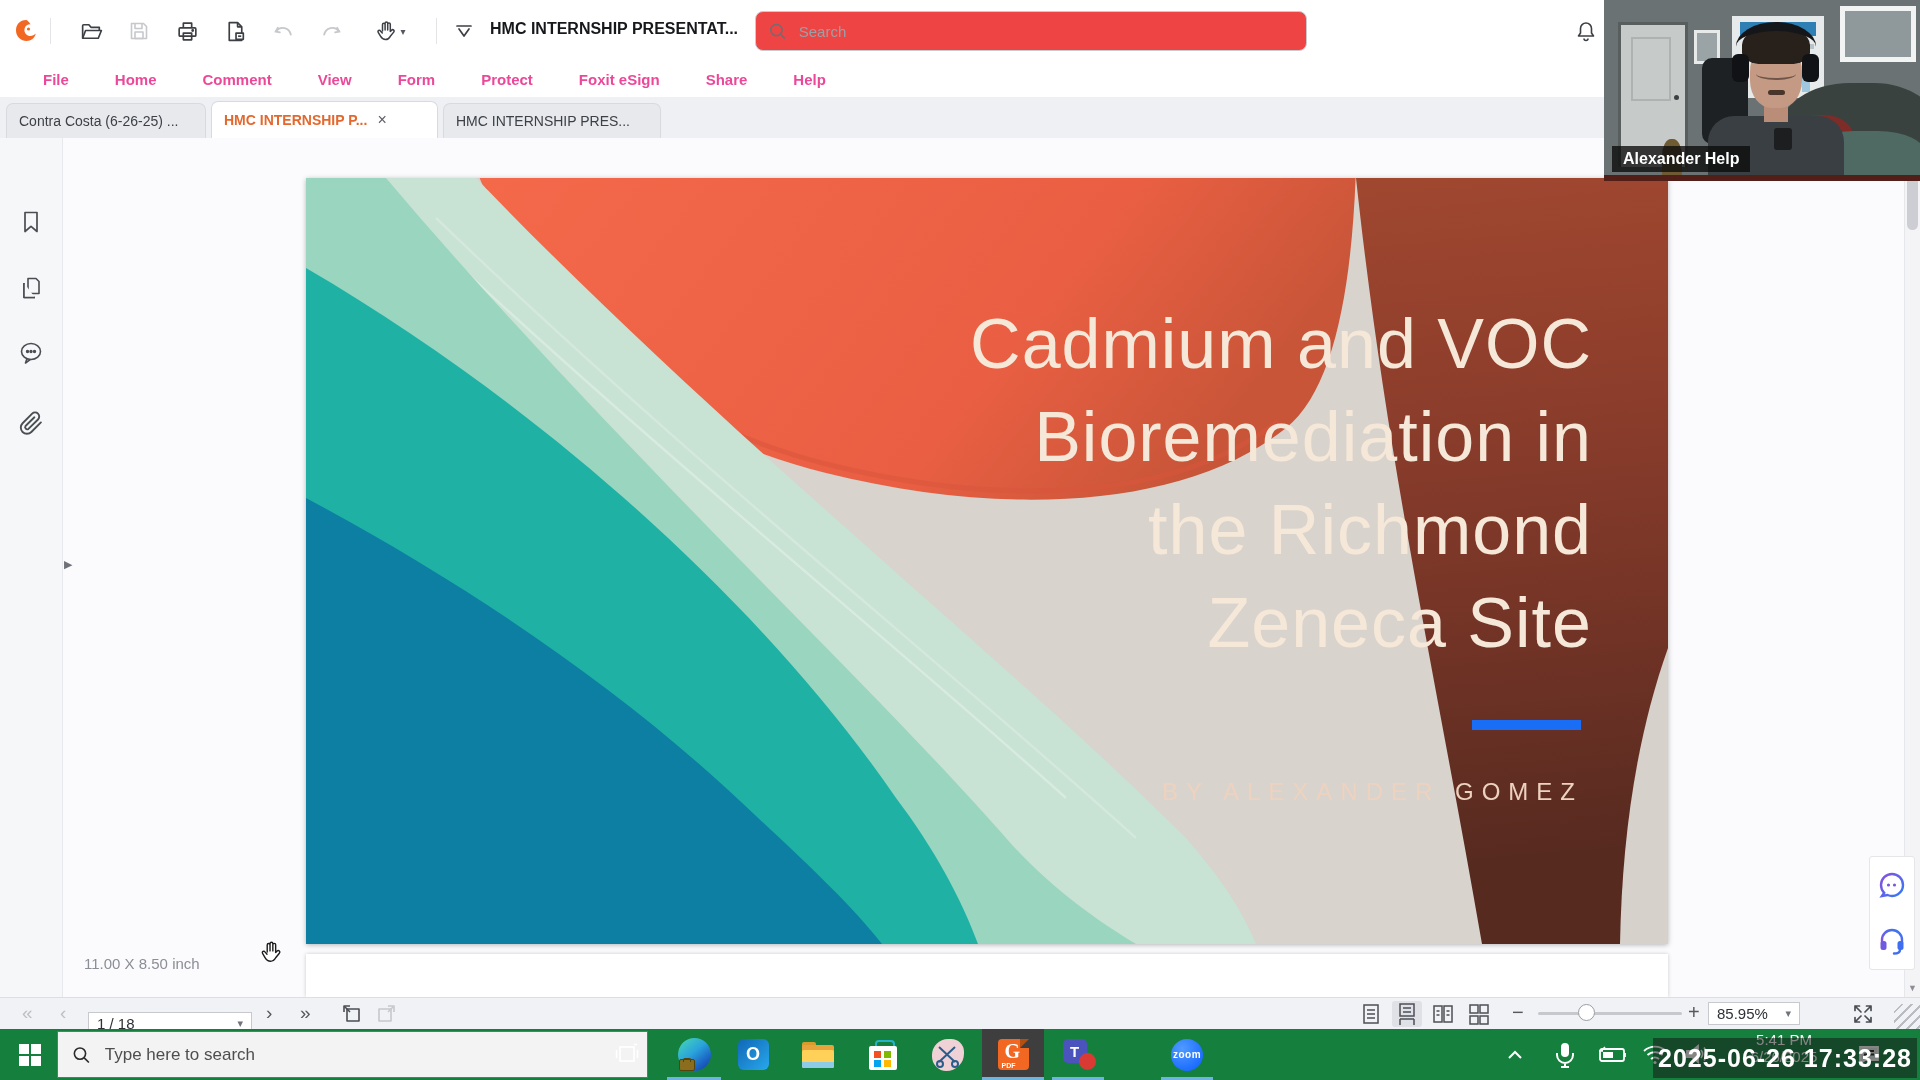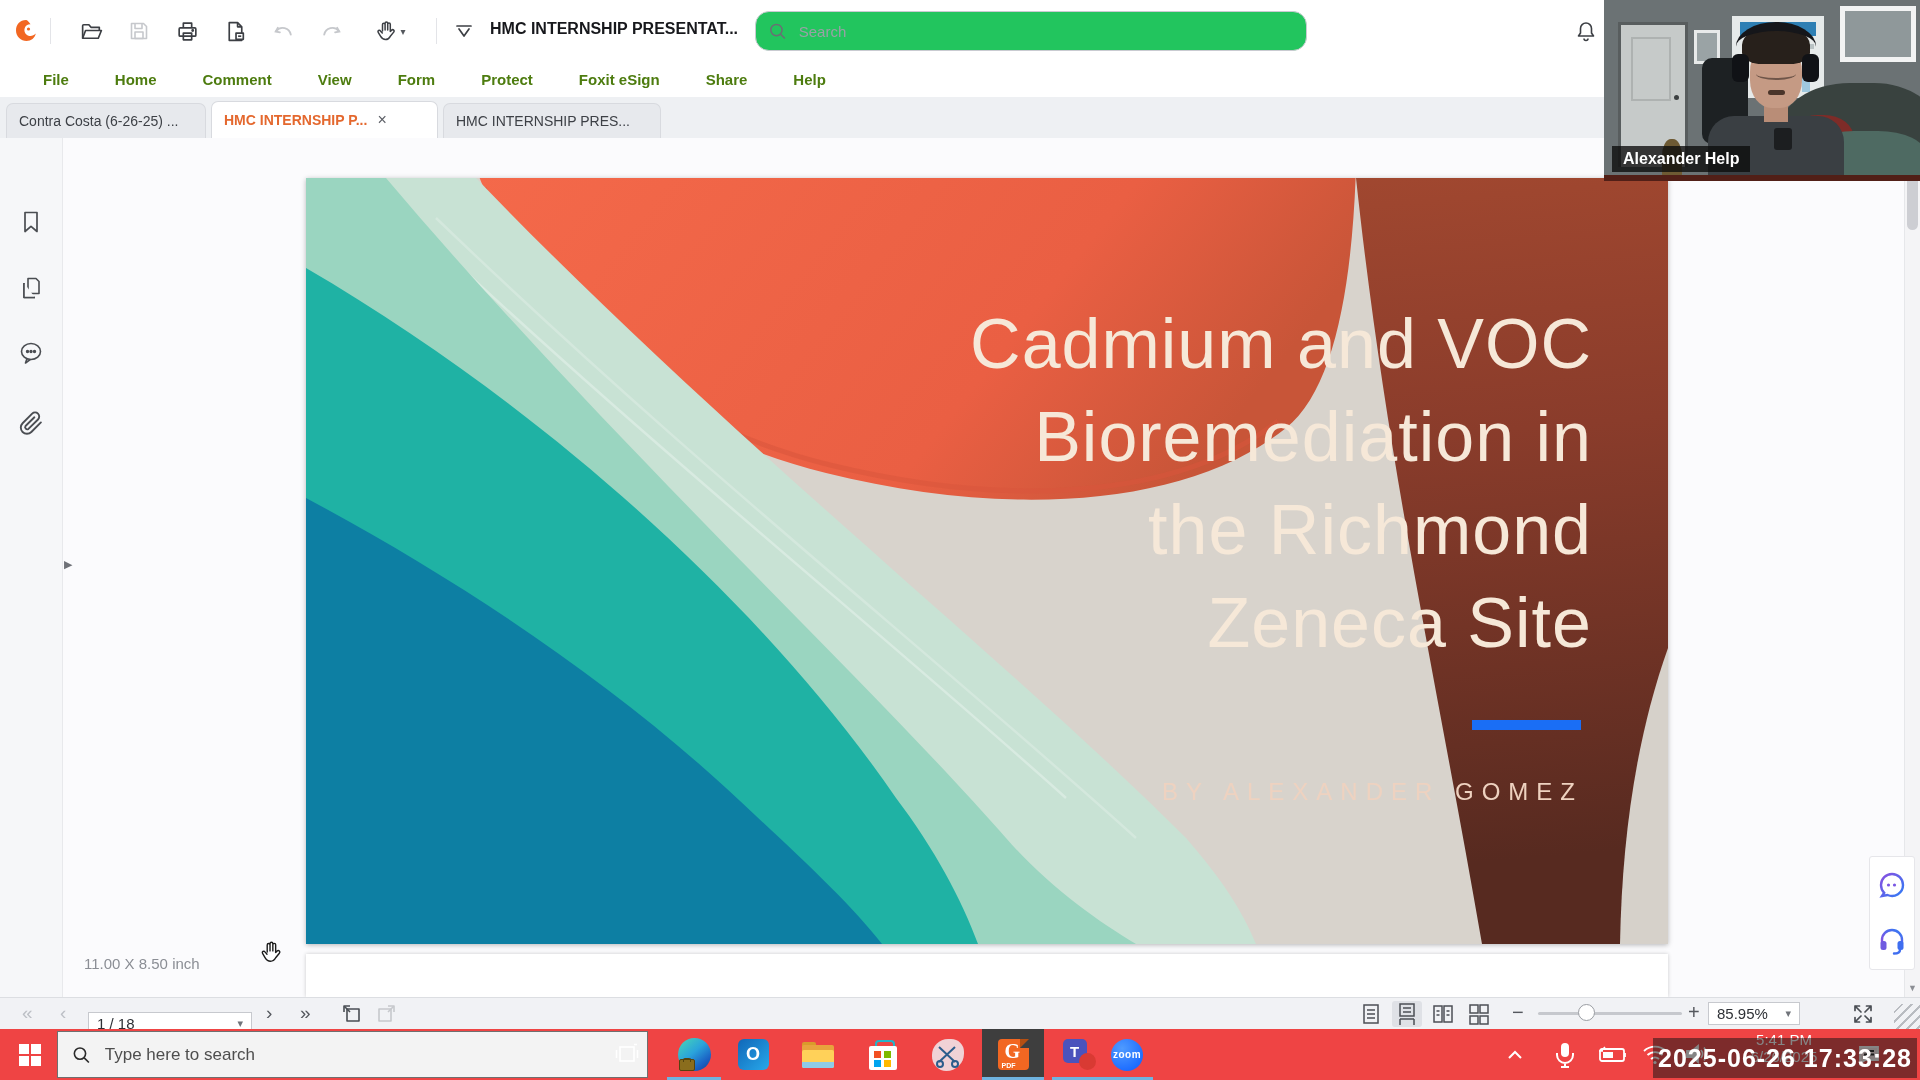--- a/index.html
+++ b/index.html
@@ -6,28 +6,28 @@
   .stage{position:relative;width:1920px;height:1080px;background:#fff;overflow:hidden;
          font-family:"Liberation Sans",sans-serif;-webkit-font-smoothing:antialiased;}
   .abs{position:absolute;}
   svg{display:block;}
 
   
   .titlebar{position:absolute;left:0;top:0;width:1920px;height:62px;background:#fff;border-bottom:1px solid #e7e8ec;}
   .qbtn{position:absolute;top:13px;width:36px;height:36px;display:flex;align-items:center;justify-content:center;border-radius:4px;}
   .vsep{position:absolute;top:18px;width:1px;height:26px;background:#e3e4e8;}
   .doc-title{position:absolute;left:490px;top:20px;font-size:16px;color:#17181c;font-weight:600;white-space:nowrap;}
-  .searchbox{position:absolute;left:755px;top:11px;width:552px;height:40px;border:1px solid #c9cbd1;border-radius:14px;
-             display:flex;align-items:center;padding:0 12px;box-sizing:border-box;background:#22c55e;}
+  .searchbox{position:absolute;left:755px;top:11px;width:552px;height:40px;border:1px solid #c9cbd1;border-radius:8px;
+             display:flex;align-items:center;padding:0 12px;box-sizing:border-box;background:#ef4444;}
   .searchbox input{border:none;outline:none;font-size:15px;color:#333;width:100%;margin-left:10px;font-family:inherit;background:transparent;}
   .searchbox input::placeholder{color:#9aa0a6;}
 
   
   .menubar{position:absolute;left:0;top:62px;width:1920px;height:35px;background:#fff;display:flex;align-items:center;padding-left:20px;box-sizing:border-box;}
-  .menu-item{padding:0 23px;font-size:15px;font-weight:700;color:#4d7c0f;cursor:default;}
+  .menu-item{padding:0 23px;font-size:15px;font-weight:700;color:#ec4899;cursor:default;}
 
   
   .tabbar{position:absolute;left:0;top:97px;width:1920px;height:41px;background:#eef0f3;border-bottom:1px solid #e0e2e6;}
   .tab{position:absolute;bottom:0;height:35px;border-radius:7px 7px 0 0;border:1px solid #d8dadf;border-bottom:none;
        display:flex;align-items:center;padding:0 12px;box-sizing:border-box;font-size:14px;white-space:nowrap;overflow:hidden;}
   .tab.inactive{background:#e7e9ed;color:#3d4046;}
   .tab.active{background:#fff;color:#e4682e;font-weight:700;height:37px;}
   .tab .close{margin-left:10px;color:#5c5f66;font-size:16px;font-weight:400;}
 
   
@@ -59,21 +59,21 @@
   .zoombox .caret{margin-left:auto;color:#70737a;font-size:11px;}
   .viewmode{position:absolute;top:3px;width:30px;height:26px;display:flex;align-items:center;justify-content:center;border-radius:3px;}
   .viewmode.active{background:#dfe1e6;}
   .slider-track{position:absolute;left:1538px;top:14px;width:144px;height:3px;background:#c6c8cd;border-radius:2px;}
   .slider-knob{position:absolute;left:1578px;top:6px;width:17px;height:17px;border-radius:50%;background:#fff;border:1px solid #9a9da3;box-sizing:border-box;}
   .zoom-pm{position:absolute;top:3px;font-size:20px;color:#55585e;}
   .grip{position:absolute;right:0;top:6px;width:26px;height:26px;
         background:repeating-linear-gradient(135deg,transparent 0 5px,#b9bcc1 5px 7px);}
 
   
-  .taskbar{position:absolute;left:0;top:1029px;width:1920px;height:51px;background:#ef4444;}
+  .taskbar{position:absolute;left:0;top:1029px;width:1920px;height:51px;background:#15803d;}
   .tb-search{position:absolute;left:57px;top:2px;width:591px;height:47px;background:#f3f3f3;border:1px solid #6f6f6f;
              display:flex;align-items:center;padding:0 14px;box-sizing:border-box;}
   .tb-search input{border:none;outline:none;background:transparent;font-size:17px;color:#444;margin-left:12px;width:100%;font-family:inherit;}
   .tb-search input::placeholder{color:#4e4e4e;}
   .app-slot{position:absolute;top:0;width:62px;height:51px;display:flex;align-items:center;justify-content:center;}
   .app-slot.highlight{background:#3e3e3e;}
   .underline{position:absolute;bottom:0;height:3px;background:#6fb3e0;}
   .tray-time{position:absolute;left:1736px;top:2px;width:96px;text-align:center;color:#fff;font-size:15px;line-height:17px;}
   .osd{position:absolute;left:1653px;top:9px;width:264px;height:40px;background:rgba(22,22,22,.52);
        color:#fff;font-size:25px;font-weight:700;text-align:center;line-height:40px;letter-spacing:1px;z-index:5;}
@@ -443,21 +443,21 @@
     </div>
     <div class="app-slot" style="left:1047px">
       <div style="position:relative;width:31px;height:31px">
         <div class="apple" style="width:24px;height:24px;background:#4b53bc;color:#fff;font-weight:700;font-size:15px;border-radius:5px">
           <span>T</span>
         </div>
         <div style="position:absolute;right:-2px;bottom:0;width:17px;height:17px;background:#d93a33;border-radius:50%"></div>
       </div>
       <div class="underline" style="left:5px;width:52px"></div>
     </div>
-    <div class="app-slot" style="left:1096px">
+    <div class="app-slot" style="left:1156px">
       <div class="apple" style="width:32px;height:32px;border-radius:50%;background:radial-gradient(circle at 35% 30%,#4f9bff,#0b5cff);color:#fff;font-weight:700;font-size:10px;letter-spacing:.5px">
         <span>zoom</span>
       </div>
       <div class="underline" style="left:5px;width:52px"></div>
     </div>
 
     <div class="abs" style="left:1504px;top:15px">
       <svg width="22" height="22" viewBox="0 0 22 22" fill="none" stroke="#fff" stroke-width="2">
           <path d="M5 14l6-6 6 6"></path>
         </svg>

